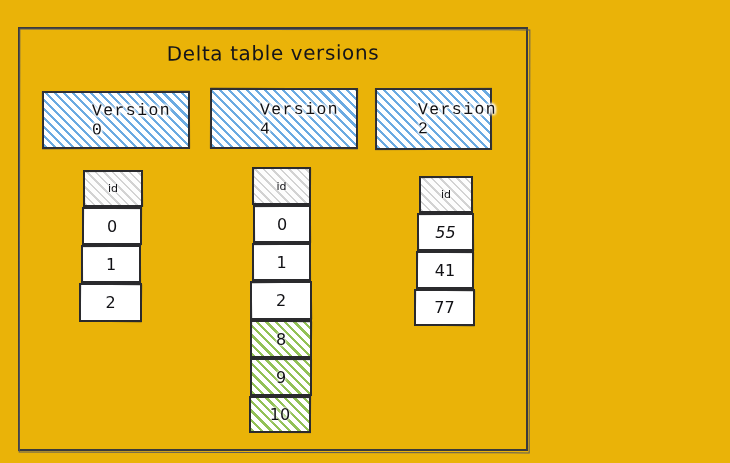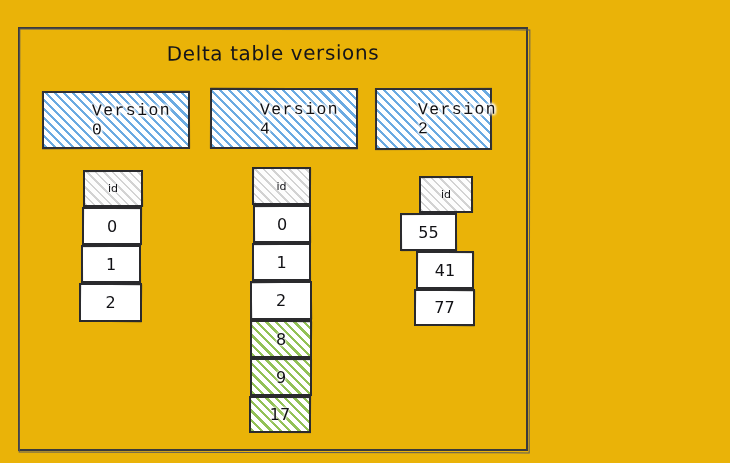--- a/index.html
+++ b/index.html
@@ -216,29 +216,29 @@
     <div class="cell j5" style="left:250px; top:281px; width:62px; height:39px;">
       <span class="cell-text">2</span>
     </div>
     <div class="cell green j4" style="left:250px; top:320px; width:62px; height:38px;">
       <span class="cell-text">8</span>
     </div>
     <div class="cell green j6" style="left:250px; top:358px; width:62px; height:38px;">
       <span class="cell-text">9</span>
     </div>
     <div class="cell green j2" style="left:249px; top:396px; width:62px; height:37px;">
-      <span class="cell-text">17</span>
+      <span class="cell-text">10</span>
     </div>
   </div>
 
   <div class="table-col" id="col-2">
     <div class="cell header j3" style="left:419px; top:176px; width:54px; height:37px;">
       <span class="cell-text">id</span>
     </div>
-    <div class="cell j1" style="left:400px; top:213px; width:57px; height:38px;">
+    <div class="cell j1" style="left:417px; top:213px; width:57px; height:38px;font-style:italic;">
       <span class="cell-text">55</span>
     </div>
     <div class="cell j2" style="left:416px; top:251px; width:58px; height:38px;">
       <span class="cell-text">41</span>
     </div>
     <div class="cell j4" style="left:414px; top:289px; width:61px; height:37px;">
       <span class="cell-text">77</span>
     </div>
   </div>
 

